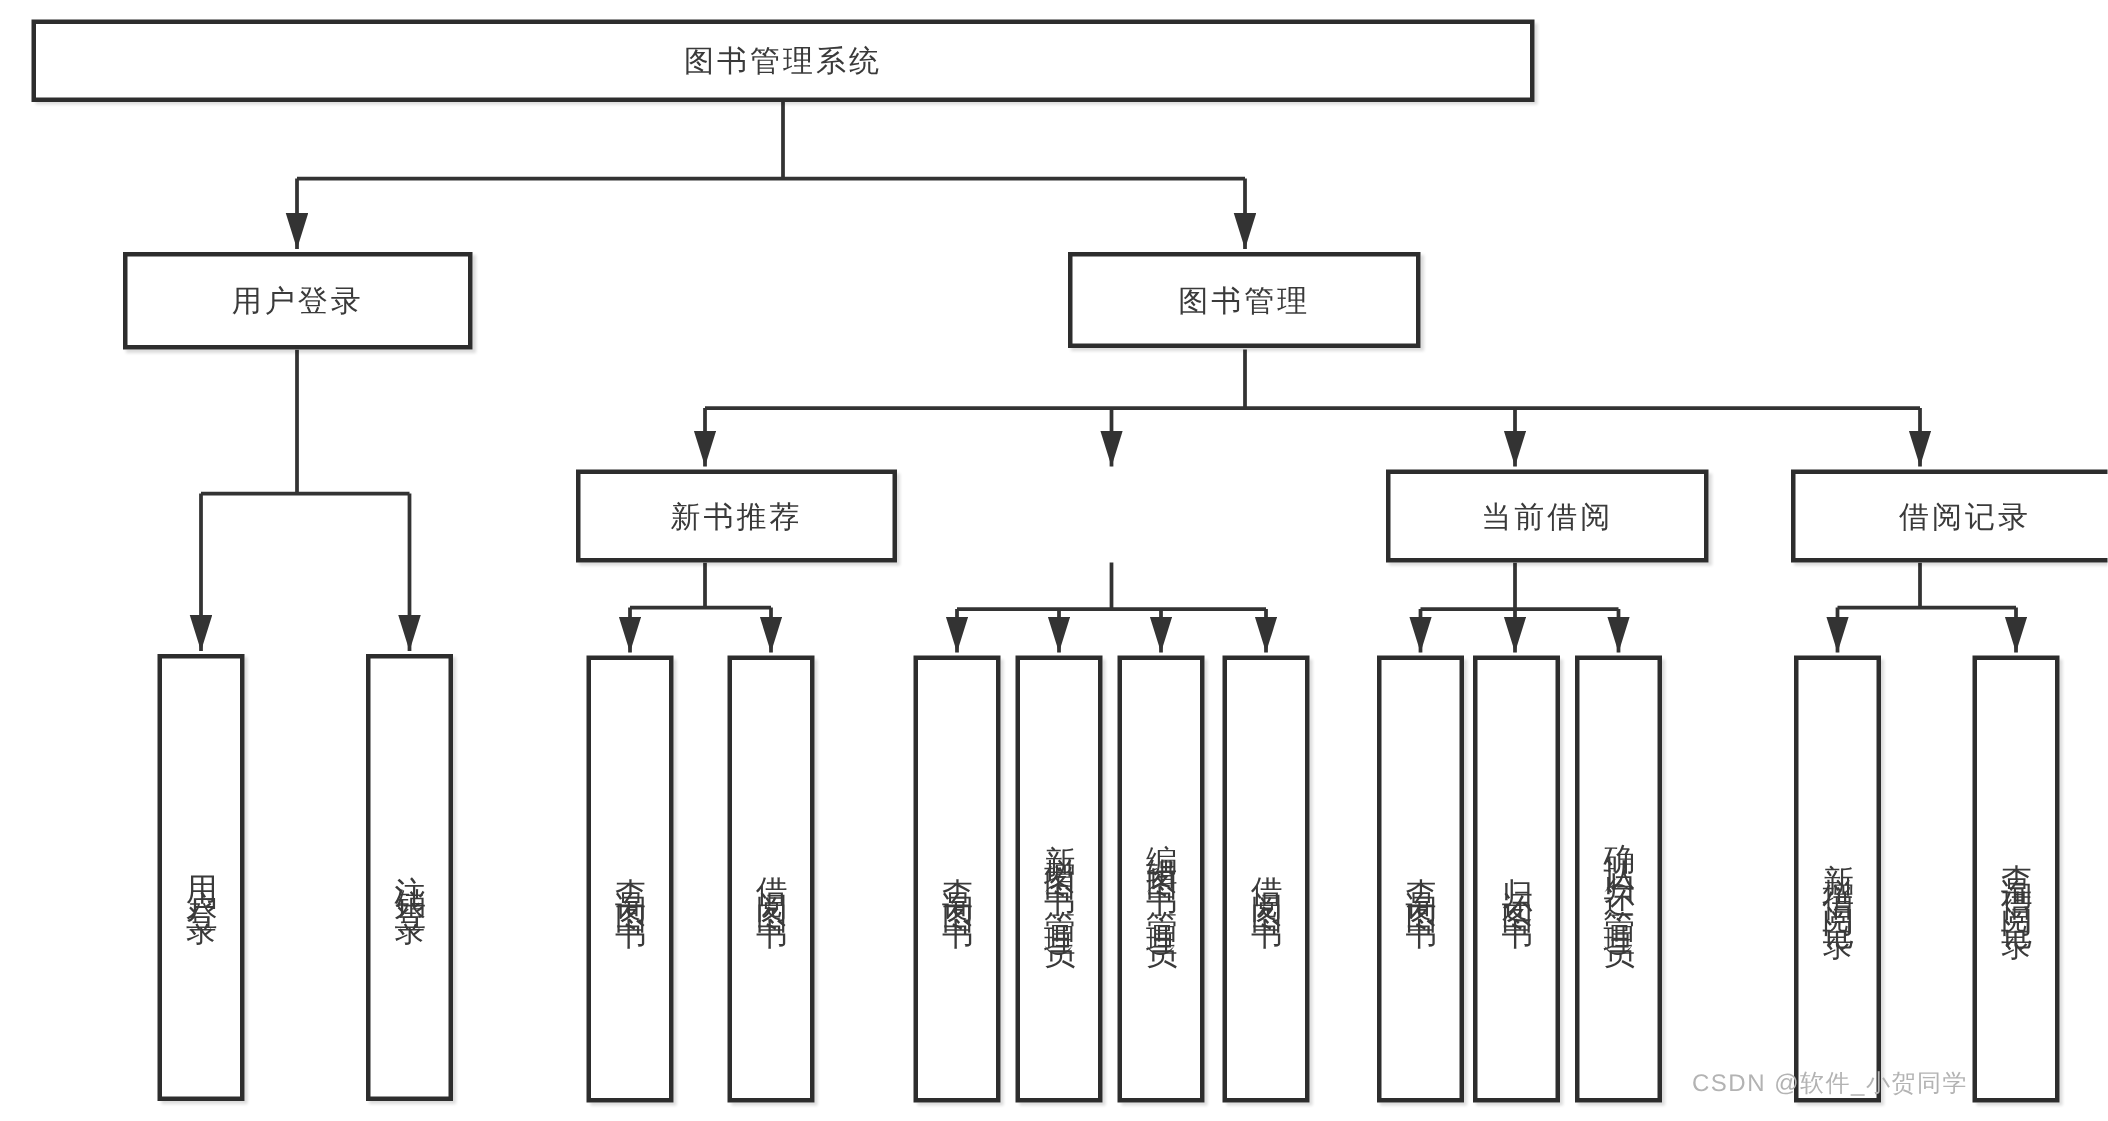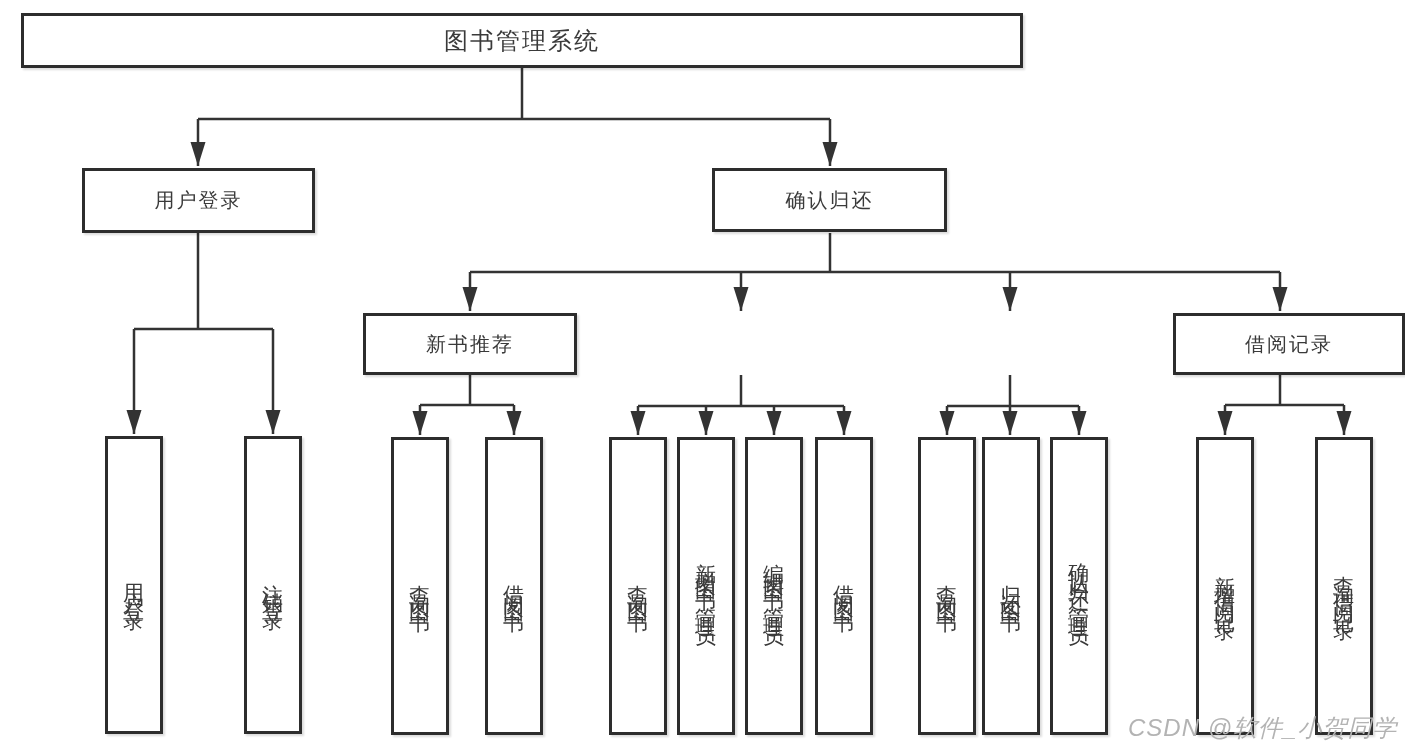--- a/index.html
+++ b/index.html
@@ -38,34 +38,34 @@
     align-items: center;
     justify-content: center;
     color: var(--text);
     z-index: 1;
   }
   .hbox .label {
     font-size: 20px;
     letter-spacing: 2px;
     white-space: nowrap;
   }
-  .root-box .label { font-size: 24px; }
+  .root-box .label { font-size: 20px; }
   .vbox .label {
     writing-mode: vertical-rl;
     text-orientation: mixed;
     font-size: 21px;
     line-height: 1;
     letter-spacing: 9px;
     white-space: nowrap;
   }
   
   .root-box   { left: 21px;  top: 13px;  width: 1002px; height: 55px; }
   .n-user-login { left: 82px;  top: 168px; width: 233px; height: 65px; }
   .n-book-mgmt  { left: 712px; top: 168px; width: 235px; height: 64px; }
-  .lv3 { top: 313px; height: 62px; }
+  .lv3 { top: 313px; height: 62px; margin-left: 21px; }
   .n-new-book-rec   { left: 363px;  width: 214px; }
   .n-book-borrow    { left: 635px;  width: 213px; }
   .n-current-borrow { left: 903px;  width: 215px; }
   .n-borrow-record  { left: 1173px; width: 232px; }
   .lv4 { top: 437px; height: 298px; width: 58px; }
   .n-login  { left: 105px; top: 436px; }
   .n-logout { left: 244px; top: 436px; }
   .n-nb-query  { left: 391px; }
   .n-nb-borrow { left: 485px; }
   .n-bb-query  { left: 609px; }
@@ -75,25 +75,24 @@
   .n-cb-query   { left: 918px; }
   .n-cb-return  { left: 982px; }
   .n-cb-confirm { left: 1050px; }
   .n-br-add   { left: 1196px; }
   .n-br-query { left: 1315px; }
   .watermark {
     position: absolute;
     left: 1128px;
     top: 712px;
     z-index: 2;
-    font-size: 24px;
+    font-size: 16px;
     color: var(--watermark);
     letter-spacing: 1px;
     white-space: nowrap;
-    font-style: italic;
   }
 </style>
 </head>
 <body>
 
 <div class="canvas">
 
   <svg class="edges" width="1405" height="747" viewBox="0 0 1405 747">
     <defs>
       <marker id="arrow" markerUnits="userSpaceOnUse" markerWidth="26" markerHeight="16" refX="24" refY="7.5" orient="auto">
@@ -143,26 +142,29 @@
   </svg>
 
   <div class="box hbox root-box">
     <span class="label">图书管理系统</span>
   </div>
 
   <div class="box hbox n-user-login">
     <span class="label">用户登录</span>
   </div>
   <div class="box hbox n-book-mgmt">
-    <span class="label">确认归还</span>
+    <span class="label">图书管理</span>
   </div>
 
   <div class="box hbox lv3 n-new-book-rec">
     <span class="label">新书推荐</span>
   </div>
+  <div class="box hbox lv3 n-current-borrow">
+    <span class="label">当前借阅</span>
+  </div>
   <div class="box hbox lv3 n-borrow-record">
     <span class="label">借阅记录</span>
   </div>
 
   <div class="box vbox lv4 n-login">
     <span class="label">用户登录</span>
   </div>
   <div class="box vbox lv4 n-logout">
     <span class="label">注销登录</span>
   </div>

